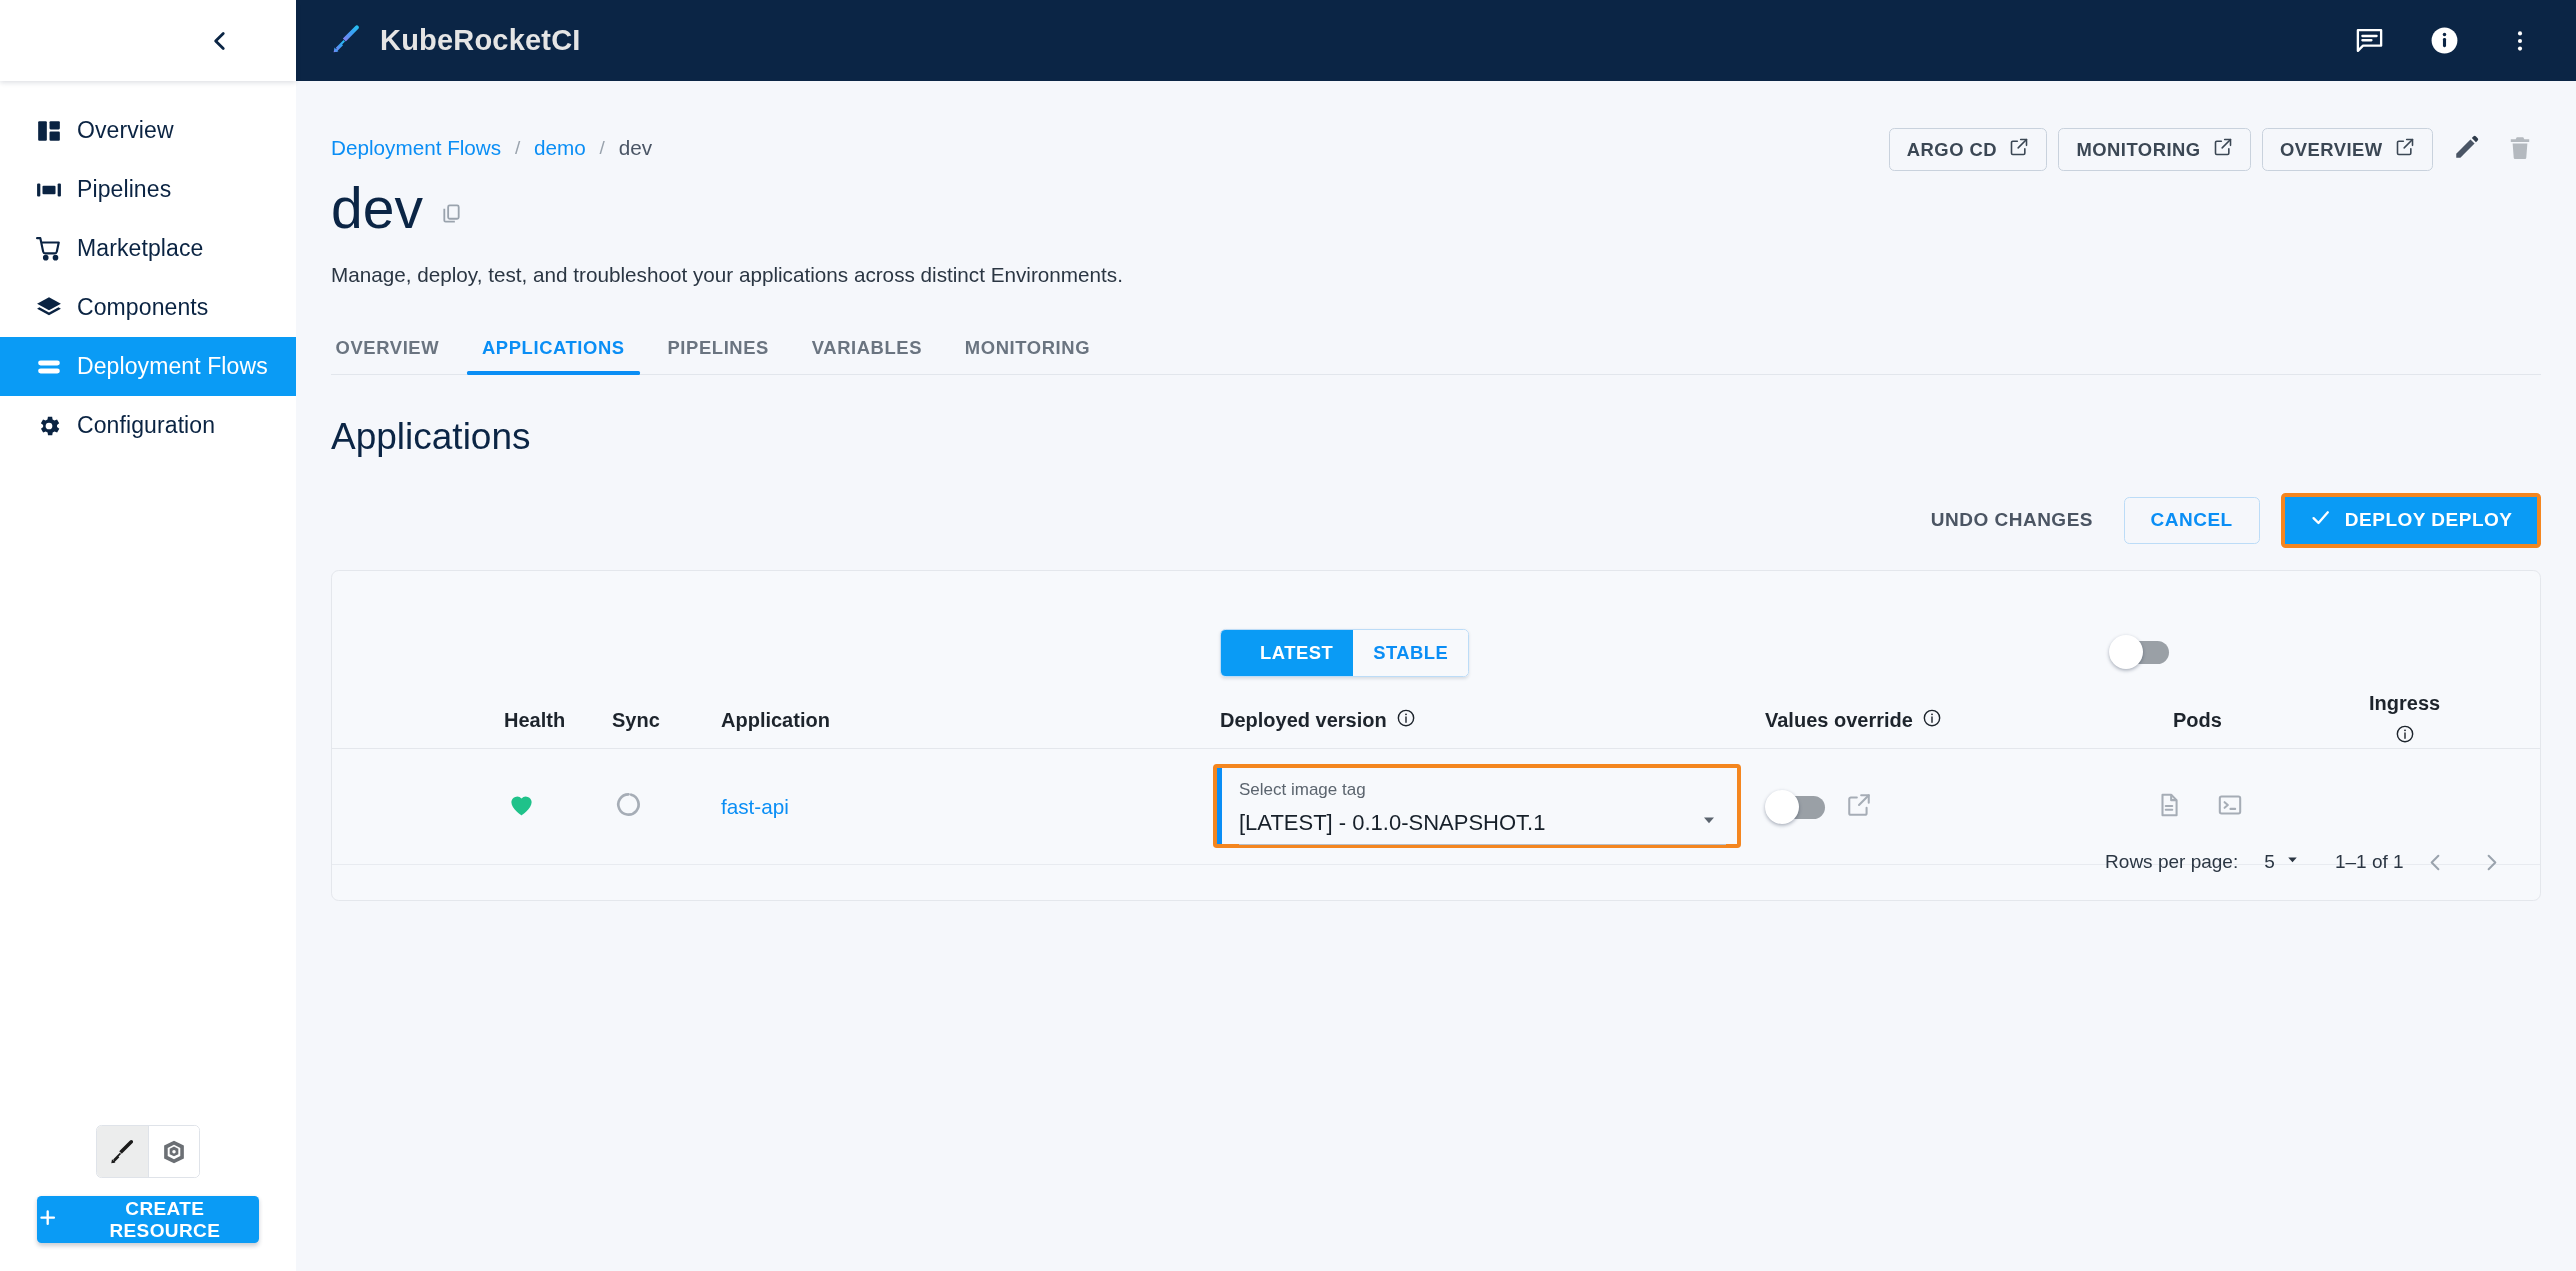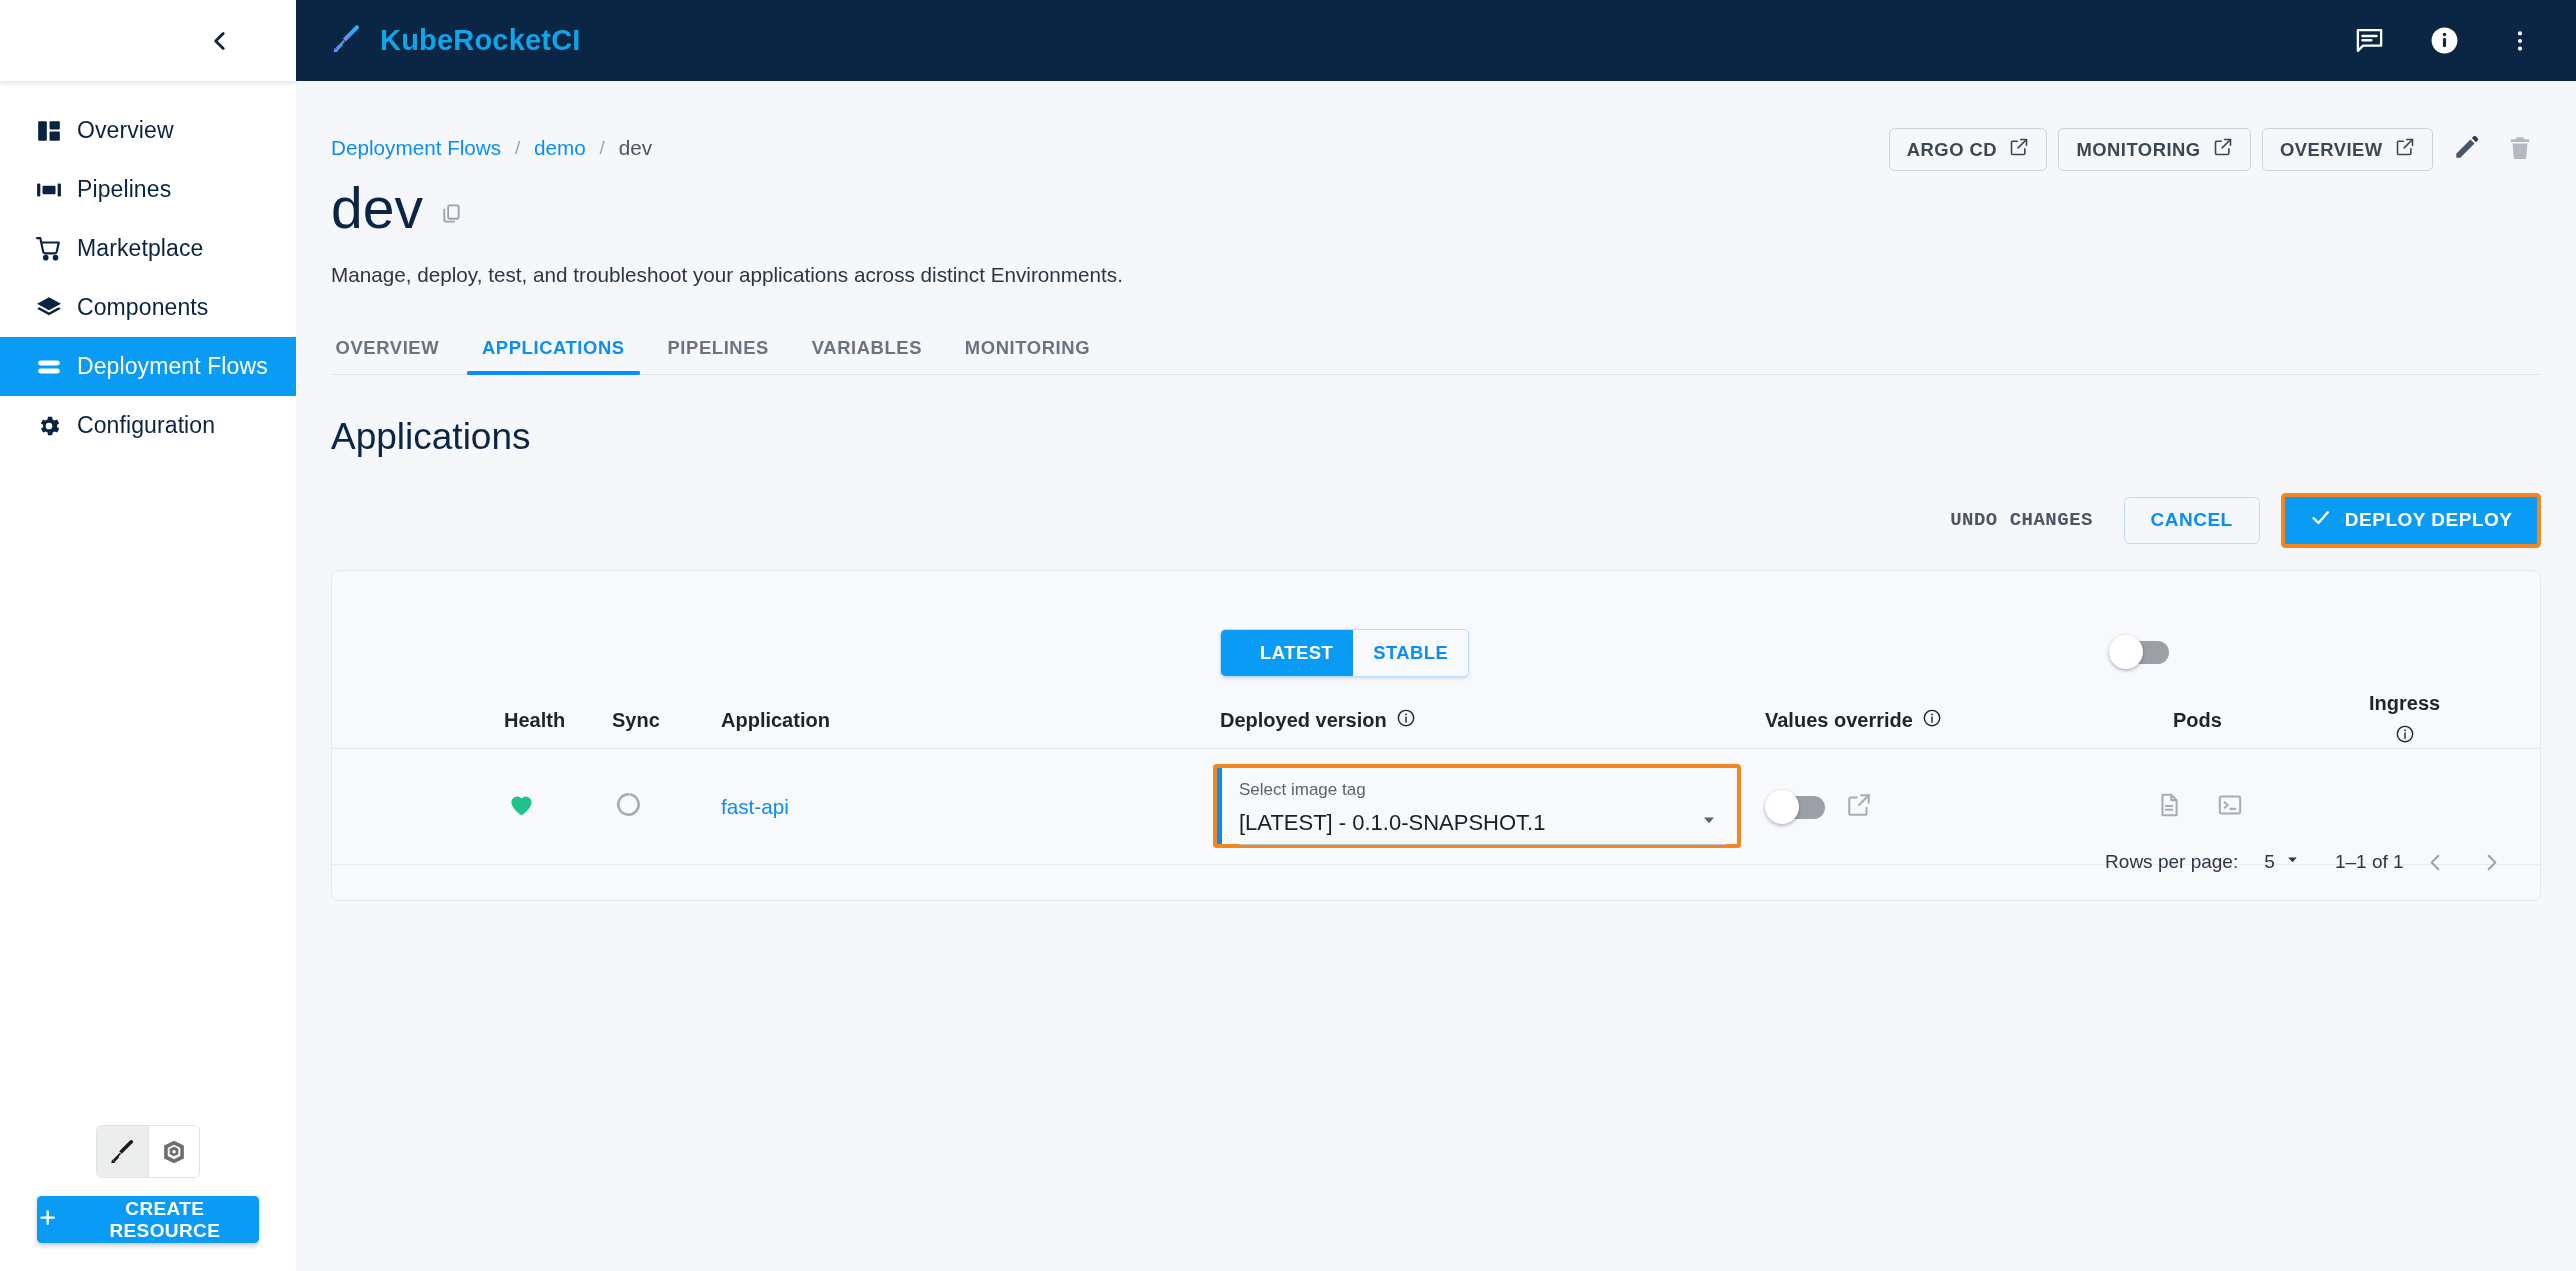--- a/index.html
+++ b/index.html
@@ -95,21 +95,21 @@
     position: absolute;
     left: 296px; top: 0;
     width: 2280px; height: 81px;
     background: #0b2545;
     display: flex; align-items: center;
     padding: 0 35px 0 35px;
     z-index: 4;
   }
   .brand { display: flex; align-items: center; gap: 17px; }
   .brand-name {
-    color: #0ea5e9; font-size: 29px; font-weight: 700; letter-spacing: 0.2px;
+    color: #e5e5e5; font-size: 29px; font-weight: 700; letter-spacing: 0.2px;
   }
   .topbar-spacer { flex: 1 1 auto; }
   .topbar-icons { display: flex; align-items: center; gap: 32px; }
   .tb-ico {
     width: 43px; height: 43px;
     display: flex; align-items: center; justify-content: center;
     cursor: pointer; color: #ffffff;
   }
 
   
@@ -202,21 +202,21 @@
   .action-bar {
     margin-top: 35px;
     display: flex; align-items: center; justify-content: flex-end;
     gap: 21.4px;
     height: 54px;
   }
   .text-btn {
     background: transparent; border: none;
     font-size: 19px; font-weight: 700; letter-spacing: 0.5px;
     color: #4b5563; cursor: pointer; padding: 0 9.2px;
-    font-family: Liberation Mono, monospace;
+    font-family: Liberation Sans, sans-serif;
   }
   .outline-btn {
     height: 47px; padding: 0 26px;
     border: 0.8px solid #bcdcf7; border-radius: 5.4px;
     background: transparent; color: #0a8ef5;
     font-size: 19px; font-weight: 700; letter-spacing: 0.5px;
     cursor: pointer;
     font-family: "Liberation Sans", sans-serif;
   }
   .primary-wrap {

